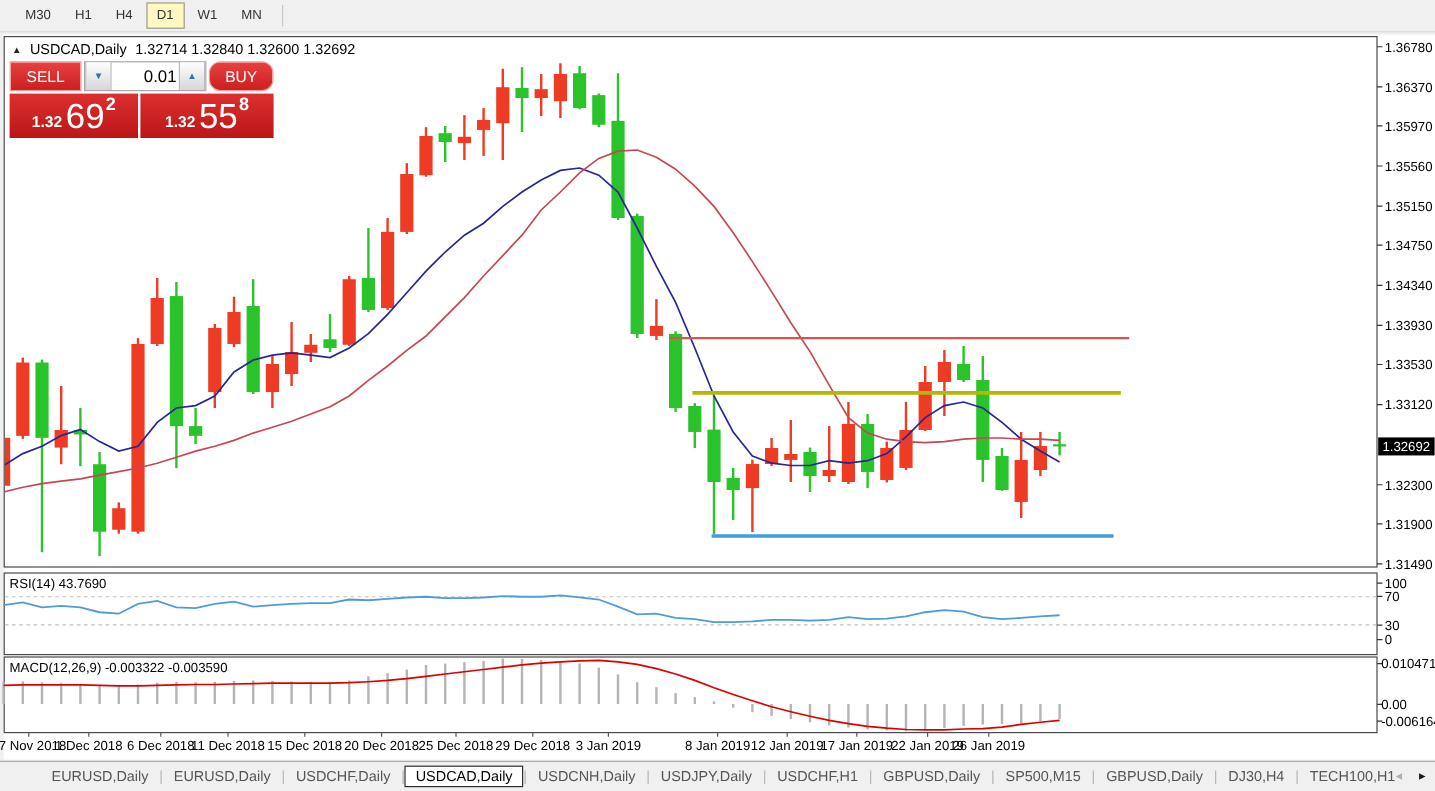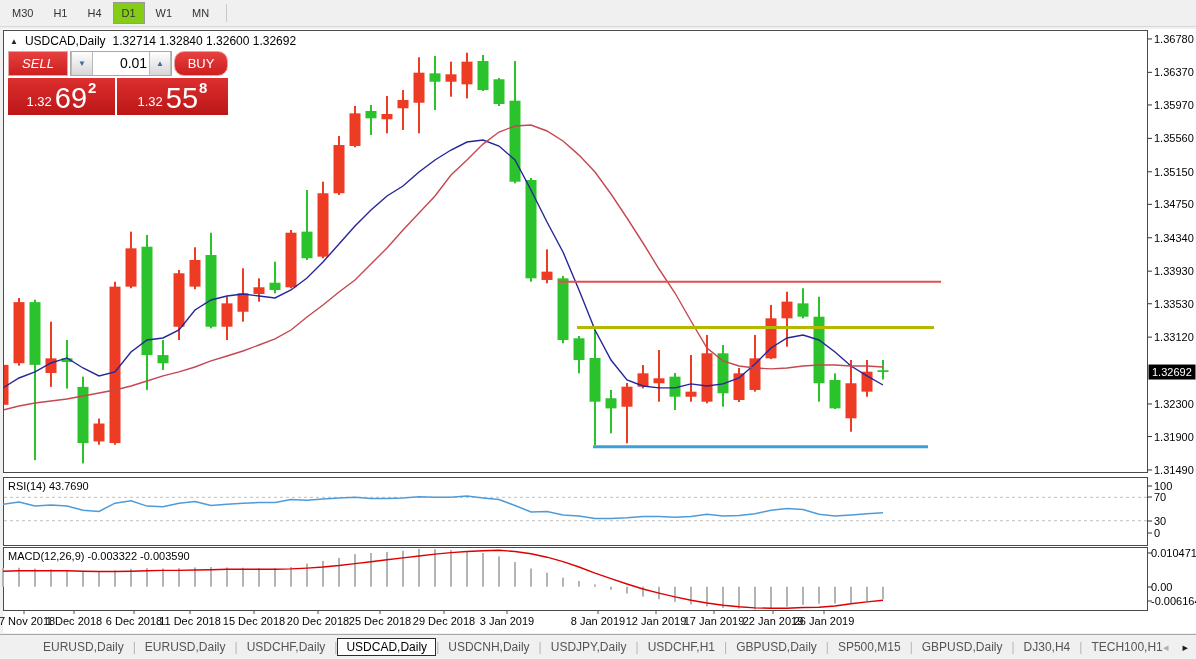--- a/index.html
+++ b/index.html
@@ -1,46 +1,46 @@
 <!DOCTYPE html>
 <html><head>
 <meta charset="utf-8">
 <style>
   html,body{margin:0;padding:0;background:#f0f0f0;width:1196px;height:659px;overflow:hidden;
     font-family:"Liberation Sans",sans-serif;}
   .screen{position:relative;width:1196px;height:659px;background:#f0f0f0;}
   
   .toolbar{position:absolute;top:0;left:0;width:1196px;height:27px;background:#f0f0f0;
-    border-bottom:1px solid #d8d8d8;display:flex;align-items:center;padding-left:2px;box-sizing:border-box;}
+    border-bottom:1px solid #d8d8d8;display:flex;align-items:center;padding-left:11px;box-sizing:border-box;}
   .tf{font-size:11px;color:#333;padding:4px 8px;margin:0 1px;cursor:default;border:1px solid transparent;}
-  .tf.active{background:#84cc16;border:1px solid #999;}
+  .tf.active{background:#fef9c3;border:1px solid #999;}
   .tb-sep{width:1px;height:18px;background:#c9c9c9;margin:0 7px;}
   
   #cv{position:absolute;top:0;left:0;}
   
   .title-row{position:absolute;left:10px;top:34px;font-size:12px;color:#000;display:flex;gap:7px;align-items:center;}
   .tri{font-size:8px;color:#222;}
   .title-sym{color:#000;}
   
   .trade{position:absolute;left:8px;top:51px;width:220px;}
   .trow1{display:flex;height:25px;}
   .btn-sell,.btn-buy{background:linear-gradient(#e74040,#cd1f1f);color:#fff;font-size:13px;
     display:flex;align-items:center;justify-content:center;border:1px solid #ef9e9e;box-sizing:border-box;}
-  .btn-sell{width:60px;font-style:italic;}
+  .btn-sell{width:60px;}
   .btn-buy{width:54px;border-radius:10px;}
   .spin{flex:1;background:#fff;border:1px solid #a9a9a9;display:flex;box-sizing:border-box;margin:0 2px;}
   .spin-btn{width:20px;background:linear-gradient(#fefefe,#d7d7d7);border-right:1px solid #bbb;border-left:1px solid #bbb;
     color:#3a6ca8;font-size:8px;display:flex;align-items:center;justify-content:center;}
   .spin-val{flex:1;text-align:center;font-size:14px;line-height:22px;color:#000;margin-left:25px;}
   .prices{display:flex;margin-top:2px;height:37px;}
   .pbox{background:linear-gradient(#dd2f2f,#bb1616);color:#fff;display:flex;align-items:flex-end;
     justify-content:center;padding-bottom:2px;box-sizing:border-box;}
   .pbox.sellp{width:107px;margin-right:2px;}
   .pbox.buyp{flex:1;}
-  .psm{font-size:13px;font-weight:normal;margin-right:3px;margin-bottom:4px;margin-top:24px;}
+  .psm{font-size:13px;font-weight:bold;margin-right:3px;margin-bottom:4px;margin-top:24px;}
   .pbig{font-size:29px;font-weight:normal;line-height:29px;}
   .psup{font-size:15px;font-weight:bold;align-self:flex-start;margin-top:1px;margin-left:1px;}
   
   .tabs{position:absolute;bottom:0;left:0;width:1196px;height:25px;background:#f0f0f0;
     border-top:1px solid #a8a8a8;display:flex;align-items:center;font-size:12px;color:#555;
     padding-left:34px;box-sizing:border-box;}
   .tab{padding:2px 9px;white-space:nowrap;}
   .tab.active{background:#fff;border:1px solid #2b2b2b;color:#000;padding:1px 8px;}
   .tab-sep{color:#b5b5b5;}
   .tab-arrows{position:absolute;right:8px;top:6px;display:flex;gap:14px;font-size:11px;line-height:12px;}

